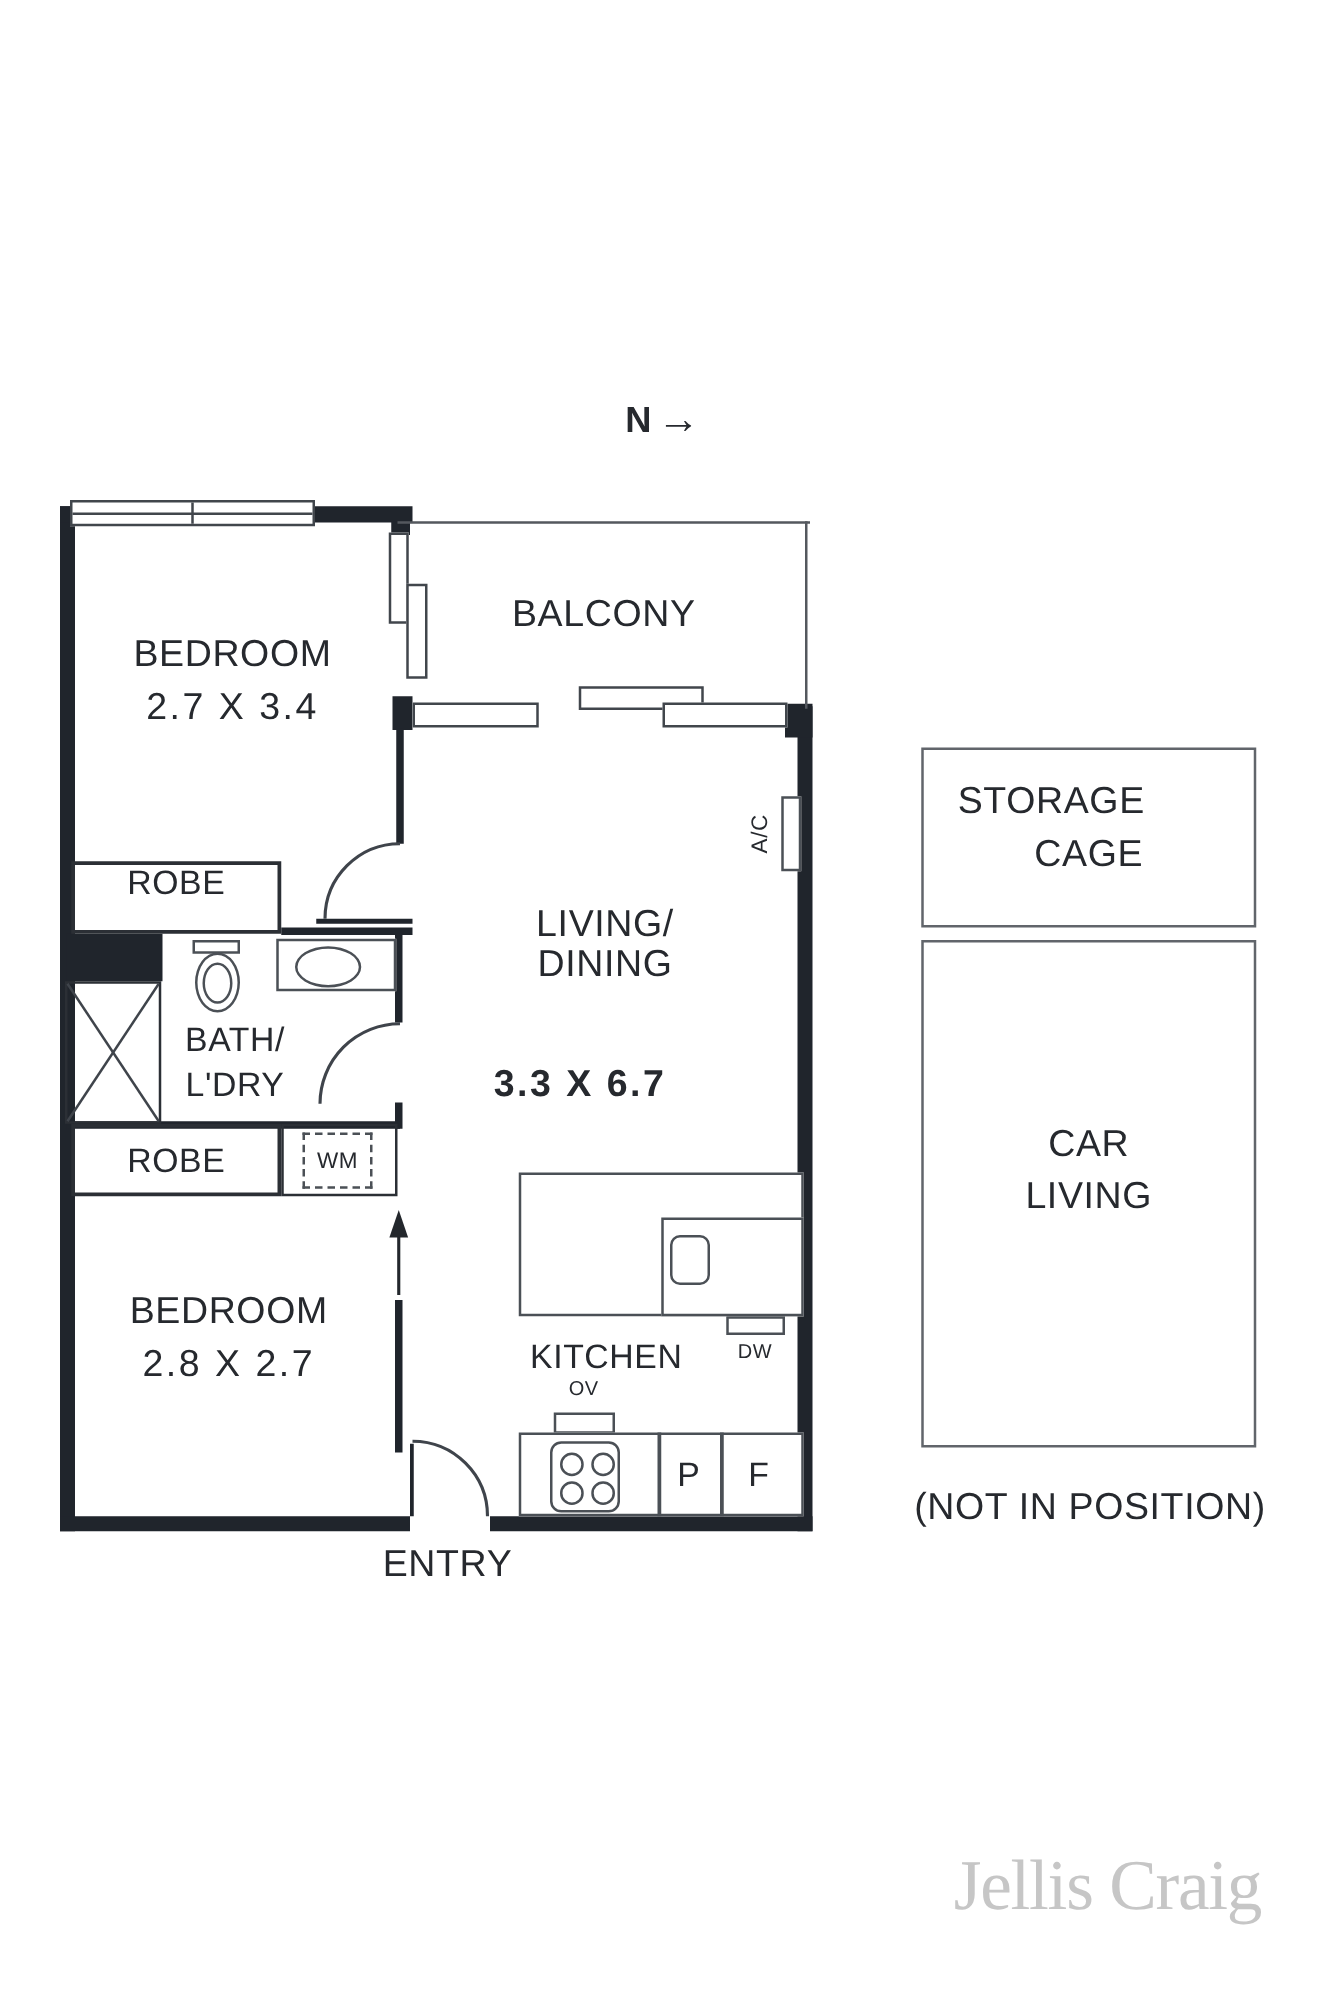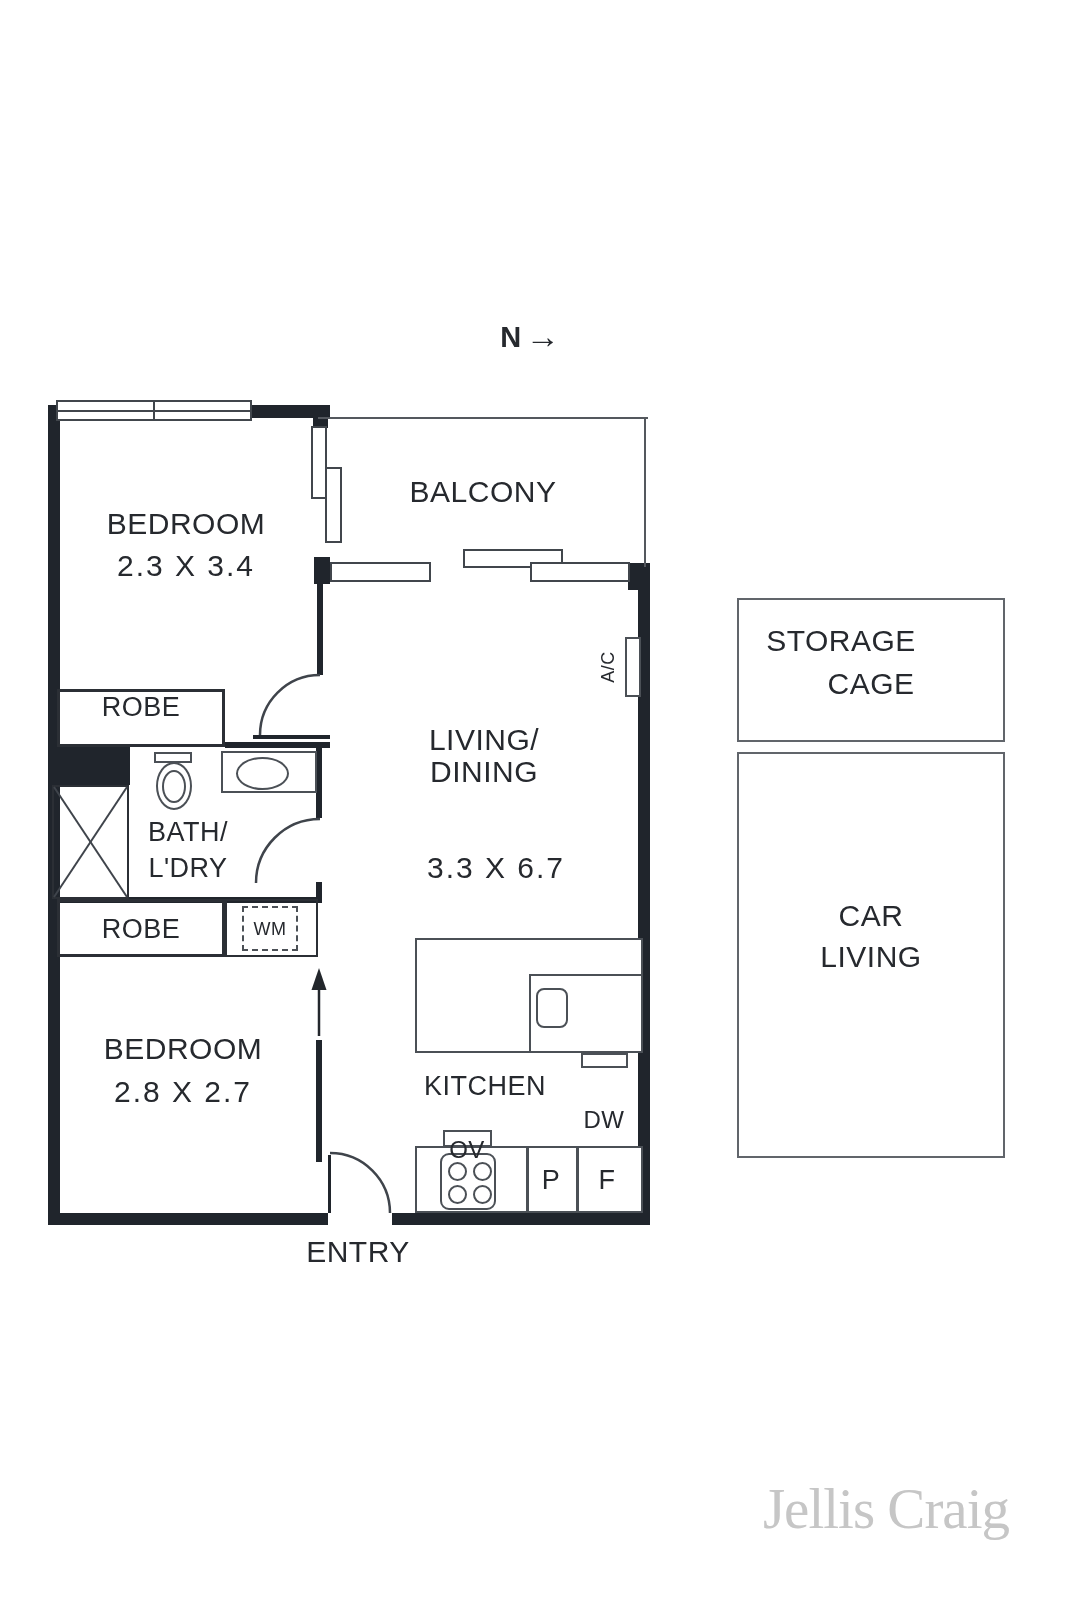--- a/index.html
+++ b/index.html
@@ -10,21 +10,21 @@
   .panel{position:absolute;background:#ffffff;border:2px solid #41464c;box-sizing:border-box;}
   .panel .hmid{position:absolute;left:0;right:0;top:50%;height:2px;margin-top:-1px;background:#41464c;}
   .panel .vmid{position:absolute;top:0;bottom:0;left:50%;width:2px;margin-left:-1px;background:#41464c;}
   .box{position:absolute;border:2.5px solid #2b2f35;box-sizing:border-box;background:transparent;}
   .fix{position:absolute;border:2px solid #4b5056;box-sizing:border-box;background:#ffffff;}
   .ell{border-radius:50%;}
   .outbox{position:absolute;border:2px solid #61656b;box-sizing:border-box;}
   .lbl{position:absolute;transform:translate(-50%,-50%);white-space:nowrap;letter-spacing:.5px;}
   .fs30{font-size:30px;}
   .fs27{font-size:27px;}
-  .fs20{font-size:24px;margin-top:38px;}
+  .fs20{font-size:16px;}
   .fs18{font-size:18px;}
   .dims{letter-spacing:2px;}
   .vlbl{position:absolute;transform:translate(-50%,-50%) rotate(-90deg);white-space:nowrap;font-size:18px;letter-spacing:.5px;}
   .north{position:absolute;left:530px;top:337px;transform:translate(-50%,-50%);display:flex;align-items:center;gap:4px;}
   .north .n{font-size:29px;font-weight:bold;letter-spacing:.5px;}
   .north .arr{font-size:34px;line-height:1;margin-top:-3px;}
   svg.overlay{position:absolute;left:0;top:0;pointer-events:none;}
   .logo{position:absolute;right:58px;top:1476px;font-family:"Liberation Serif",serif;
         font-size:57px;color:#c6c6c6;letter-spacing:-1px;white-space:nowrap;}
 </style>
@@ -100,25 +100,25 @@
     <path d="M 320 675 A 60 60 0 0 0 260 735" fill="none" stroke="#3f444b" stroke-width="2.5"></path>
     <path d="M 320 819 A 64 64 0 0 0 256 883" fill="none" stroke="#3f444b" stroke-width="2.5"></path>
     <path d="M 330 1153 A 60 60 0 0 1 390 1213" fill="none" stroke="#3f444b" stroke-width="2.5"></path>
     <line x1="54" y1="787" x2="127" y2="897" stroke="#3f444b" stroke-width="2"></line>
     <line x1="127" y1="787" x2="54" y2="897" stroke="#3f444b" stroke-width="2"></line>
     <line x1="319" y1="1036" x2="319" y2="988" stroke="#23272c" stroke-width="2.5"></line>
     <polygon points="319,968 311.5,990 326.5,990" fill="#23272c"></polygon>
   </svg>
 
   <div class="lbl fs30" style="left:186px;top:524px;">BEDROOM</div>
-  <div class="lbl fs30 dims" style="left:186px;top:566px;">2.3 X 3.4</div>
+  <div class="lbl fs30 dims" style="left:186px;top:566px;">2.7 X 3.4</div>
   <div class="lbl fs30" style="left:483px;top:492px;">BALCONY</div>
   <div class="lbl fs30" style="left:484px;top:740px;">LIVING/</div>
   <div class="lbl fs30" style="left:484px;top:772px;">DINING</div>
-  <div class="lbl fs30 dims" style="left:496px;top:868px;">3.3 X 6.7</div>
+  <div class="lbl fs30 dims" style="left:464px;top:868px;font-weight:bold;">3.3 X 6.7</div>
   <div class="lbl fs27" style="left:141px;top:707px;">ROBE</div>
   <div class="lbl fs27" style="left:188px;top:832px;">BATH/</div>
   <div class="lbl fs27" style="left:188px;top:868px;">L'DRY</div>
   <div class="lbl fs27" style="left:141px;top:929px;">ROBE</div>
   <div class="lbl fs18" style="left:270px;top:929px;">WM</div>
   <div class="lbl fs30" style="left:183px;top:1049px;">BEDROOM</div>
   <div class="lbl fs30 dims" style="left:183px;top:1092px;text-align:right;">2.8 X 2.7</div>
   <div class="lbl fs27" style="left:485px;top:1086px;">KITCHEN</div>
   <div class="lbl fs20" style="left:467px;top:1112px;">OV</div>
   <div class="lbl fs20" style="left:604px;top:1082px;">DW</div>
@@ -126,16 +126,17 @@
   <div class="lbl fs27" style="left:607px;top:1180px;">F</div>
   <div class="lbl fs30" style="left:358px;top:1252px;">ENTRY</div>
   <div class="vlbl" style="left:608px;top:667px;">A/C</div>
 
   <div class="outbox" style="left:737px;top:598px;width:268px;height:144px;"></div>
   <div class="lbl fs30" style="left:841px;top:641px;">STORAGE</div>
   <div class="lbl fs30" style="left:871px;top:684px;text-align:right;">CAGE</div>
   <div class="outbox" style="left:737px;top:752px;width:268px;height:406px;"></div>
   <div class="lbl fs30" style="left:871px;top:916px;text-align:right;">CAR</div>
   <div class="lbl fs30" style="left:871px;top:957px;">LIVING</div>
+  <div class="lbl fs30" style="left:872px;top:1206px;">(NOT IN POSITION)</div>
 
   <div class="logo">Jellis Craig</div>
 
 </div>
 
 </body></html>

